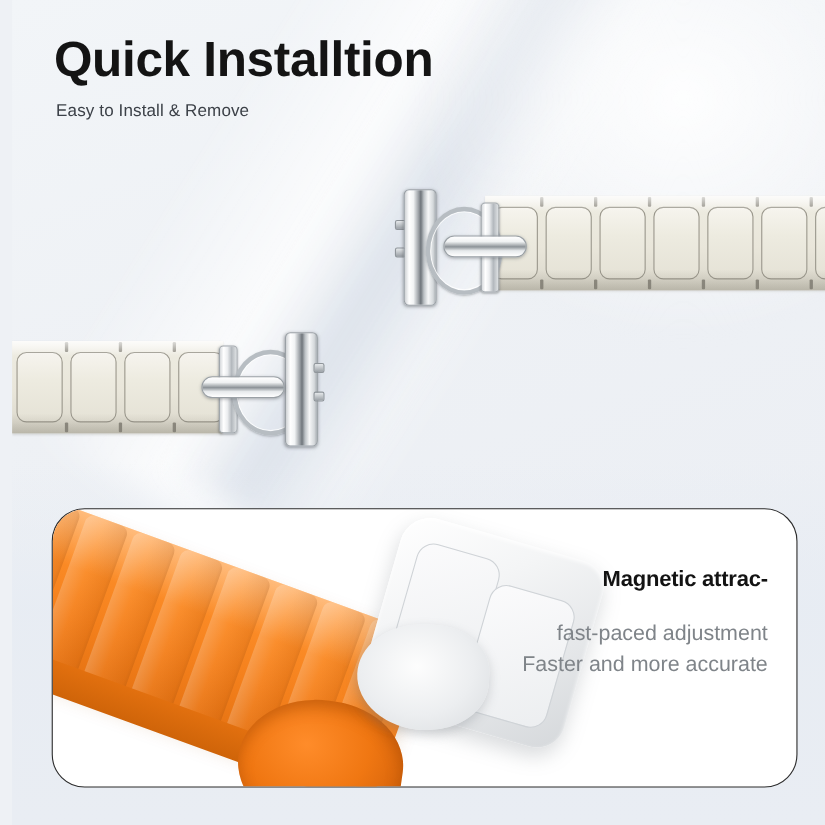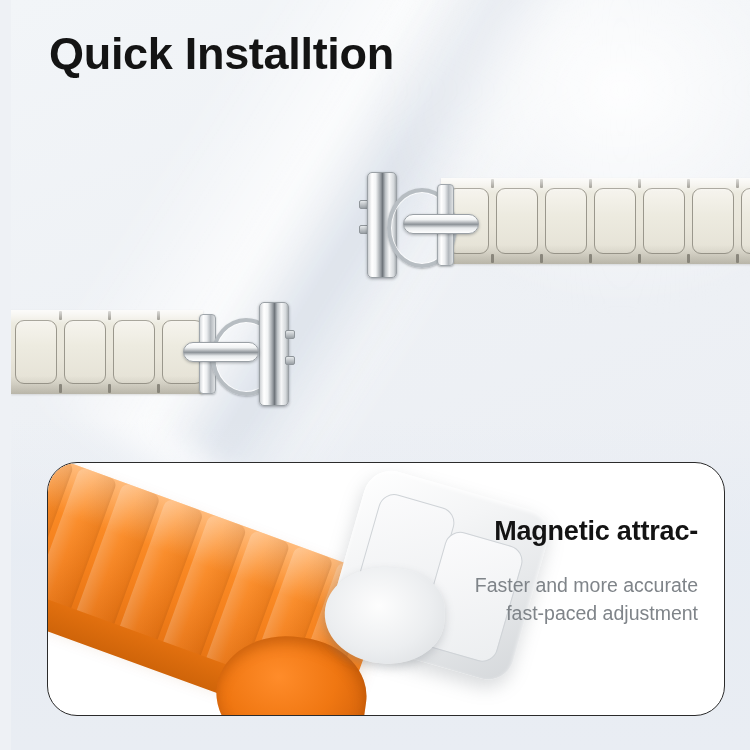--- a/index.html
+++ b/index.html
@@ -171,41 +171,42 @@
     background:radial-gradient(ellipse at 45% 40%,#fdfdfd 0%,#eceef0 55%,#d9dcdf 100%);
     transform:rotate(-14deg);
     box-shadow:0 4px 10px rgba(120,125,132,.3);
   }
 
   
   .card-text{
     position:absolute;right:26px;top:52px;width:300px;text-align:right;
   }
   .ct-title{
-    font-size:27px;font-weight:700;color:#131313;line-height:1.22;letter-spacing:-.2px;
+    font-size:20px;font-weight:700;color:#131313;line-height:1.22;letter-spacing:-.2px;
     margin:0;
   }
   .ct-sub{
     margin:24px 0 0 0;font-size:19.5px;color:#7f8489;line-height:1.42;font-weight:400;
   }
   .ct-sub span{display:block;}
 </style>
 </head>
 <body>
 
 <div class="stage">
 
   <div class="bg-base"></div>
   <div class="bg-streak"></div>
   <div class="bg-streak2"></div>
   <div class="bg-glow"></div>
   <div class="bg-bottom"></div>
 
   <div class="header">
     <h1 class="title">Quick Installtion</h1>
+    <p class="subtitle">Easy to Install &amp; Remove</p>
   </div>
 
   <div class="strap" style="left:430px;top:178px;width:320px;height:86px;">
     <div class="band" style="left:0;width:320px;">
       <div class="band-inner">
         <div class="seg" style="left:6px;width:42px;"></div>
         <div class="seg" style="left:55px;width:42px;"></div>
         <div class="seg" style="left:104px;width:42px;"></div>
         <div class="seg" style="left:153px;width:42px;"></div>
         <div class="seg" style="left:202px;width:42px;"></div>
@@ -291,21 +292,21 @@
         <div class="wc-panel" style="left:18px;top:22px;width:78px;height:128px;"></div>
         <div class="wc-panel" style="left:92px;top:40px;width:80px;height:120px;"></div>
         <div class="wc-mouth"></div>
       </div>
 
       <div class="card-text">
         <h2 class="ct-title">
           <span>Magnetic attrac-</span><br>
         </h2>
         <p class="ct-sub">
+          <span>fast-paced adjustment</span>
           <span>Faster and more accurate</span>
-          <span>fast-paced adjustment</span>
         </p>
       </div>
 
     </div>
   </div>
 
 </div>
 
 </body></html>

